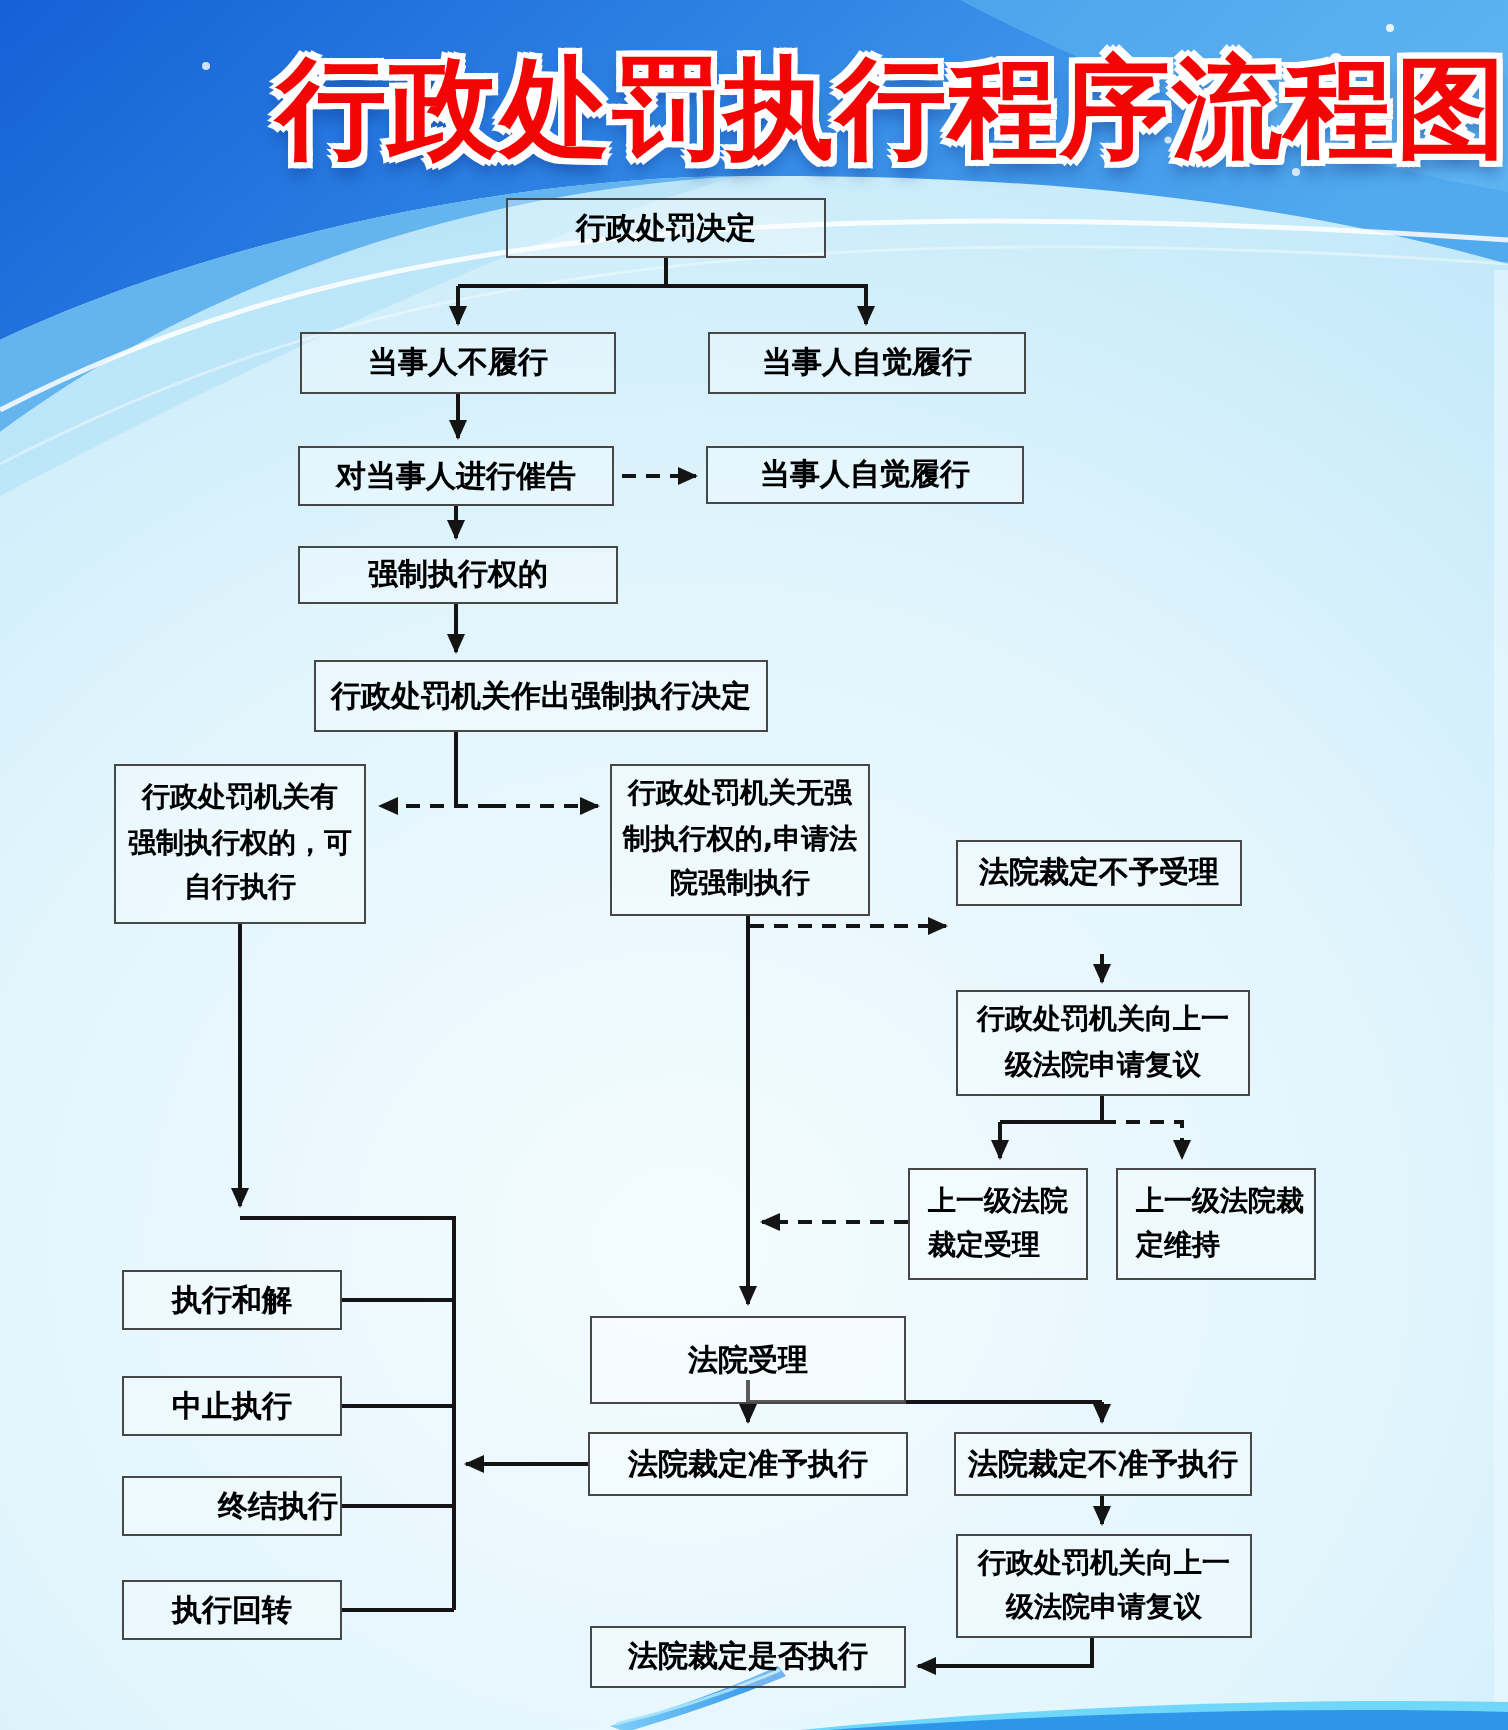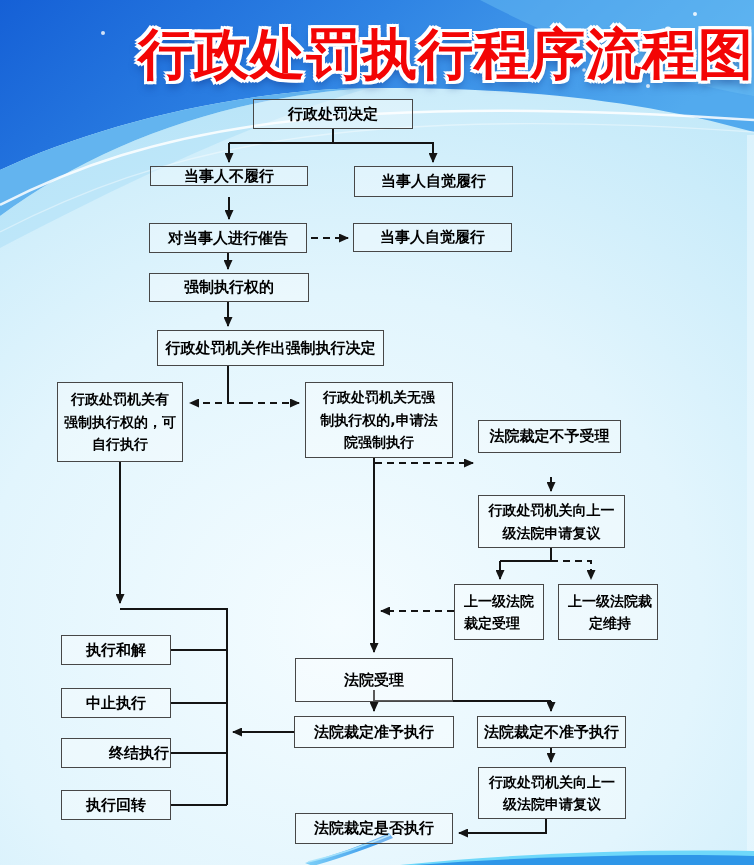--- a/index.html
+++ b/index.html
@@ -129,21 +129,21 @@
       <path d="M375,463 H473"></path>
       <path d="M551,561 H591 V579"></path>
       <path d="M454,611 H381"></path>
     </g>
   </svg>
 
   <div class="node" style="left:253px;top:99px;width:160px;height:30px;">
     <span>行政处罚决定</span>
   </div>
 
-  <div class="node" style="left:150px;top:166px;width:158px;height:20px;">
+  <div class="node" style="left:150px;top:166px;width:158px;height:31px;">
     <span>当事人不履行</span>
   </div>
 
   <div class="node" style="left:354px;top:166px;width:159px;height:31px;">
     <span>当事人自觉履行</span>
   </div>
 
   <div class="node" style="left:149px;top:223px;width:158px;height:30px;">
     <span>对当事人进行催告</span>
   </div>
@@ -159,41 +159,41 @@
   <div class="node" style="left:115px;top:330px;width:227px;height:36px;margin-left:42px;">
     <span>行政处罚机关作出强制执行决定</span>
   </div>
 
   <div class="node sm" style="left:57px;top:382px;width:126px;height:80px;">
     <span>行政处罚机关有
 强制执行权的，可
 自行执行</span>
   </div>
 
-  <div class="node sm" style="left:305px;top:382px;width:148px;height:76px;">
+  <div class="node sm" style="left:305px;top:382px;width:130px;height:76px;">
     <span>行政处罚机关无强
 制执行权的,申请法
 院强制执行</span>
   </div>
 
   <div class="node" style="left:478px;top:420px;width:143px;height:33px;">
     <span>法院裁定不予受理</span>
   </div>
 
   <div class="node sm" style="left:478px;top:495px;width:147px;height:53px;">
     <span>行政处罚机关向上一
 级法院申请复议</span>
   </div>
 
   <div class="node sm la" style="left:454px;top:584px;width:90px;height:56px;">
     <span>上一级法院
 裁定受理</span>
   </div>
 
-  <div class="node sm la" style="left:558px;top:584px;width:100px;height:56px;text-align:center;">
+  <div class="node sm la" style="left:558px;top:584px;width:100px;height:56px;">
     <span>上一级法院裁
 定维持</span>
   </div>
 
   <div class="node" style="left:61px;top:635px;width:110px;height:30px;">
     <span>执行和解</span>
   </div>
 
   <div class="node" style="left:61px;top:688px;width:110px;height:30px;">
     <span>中止执行</span>

